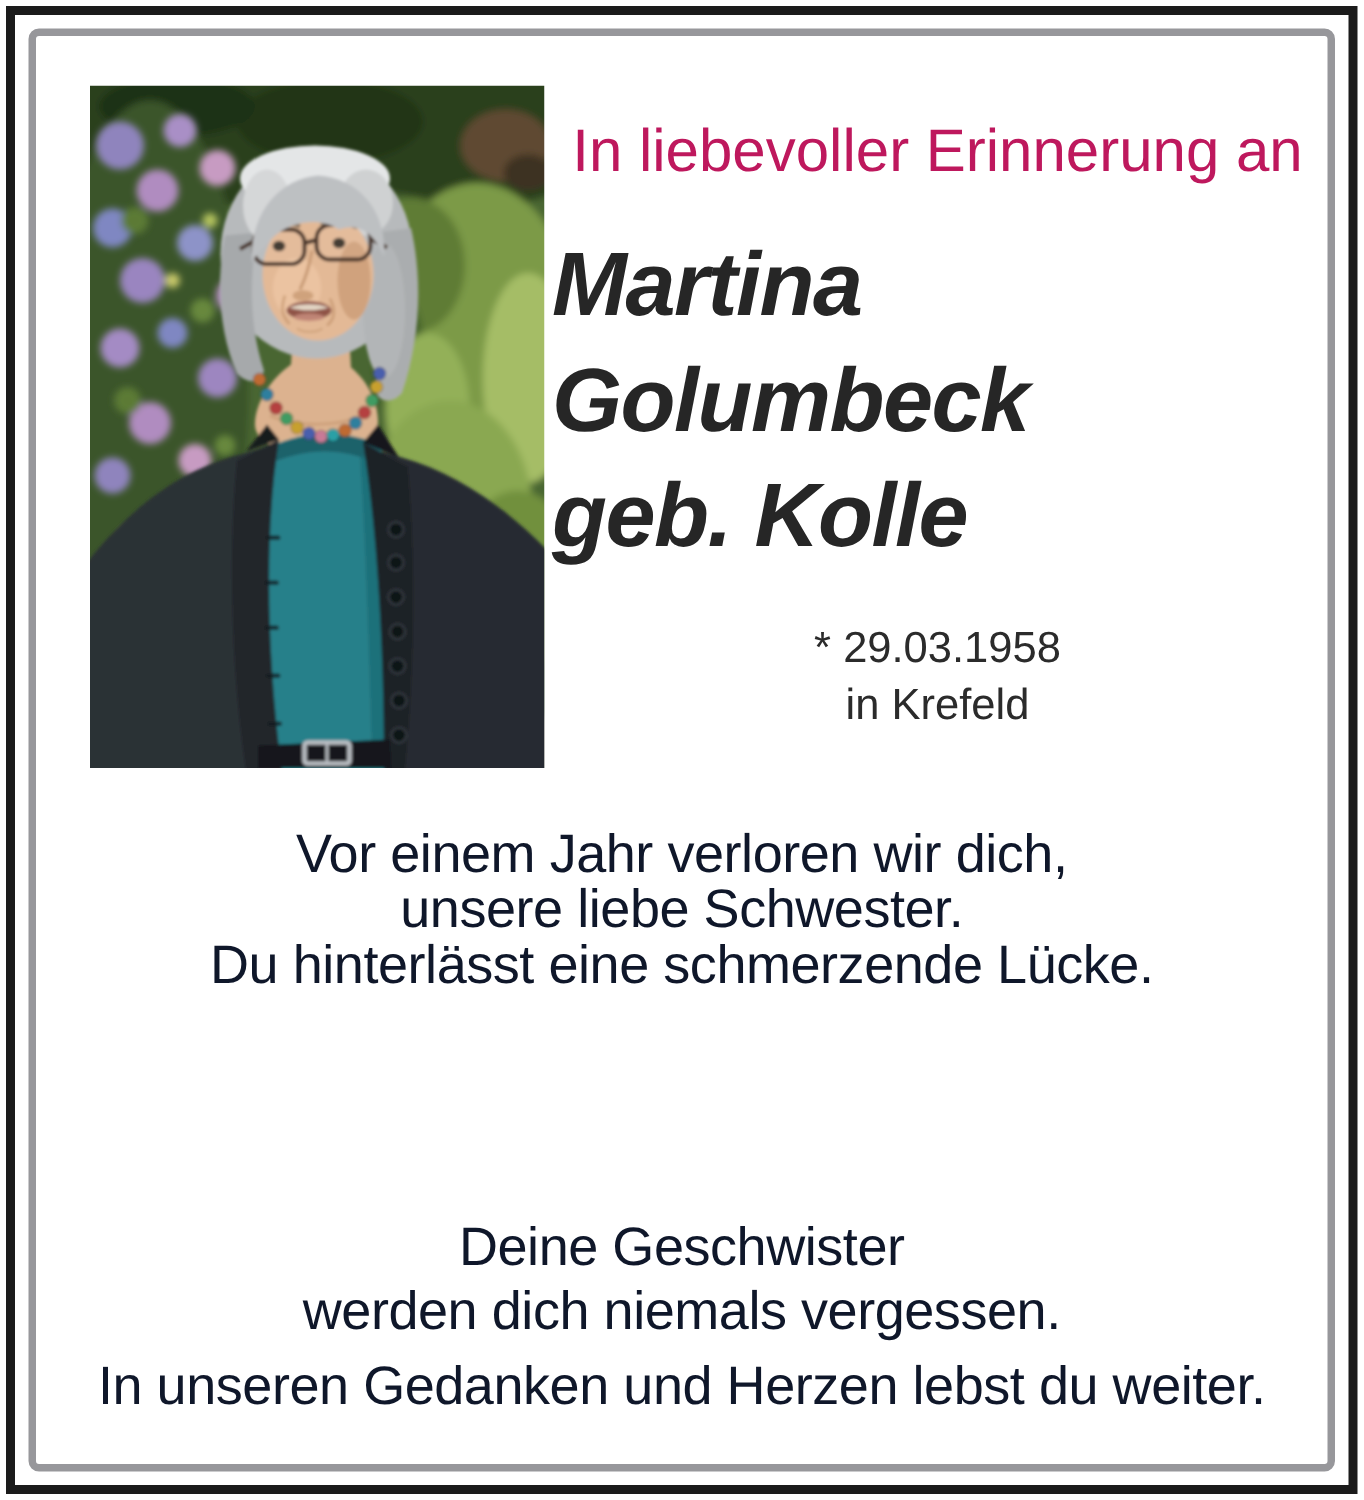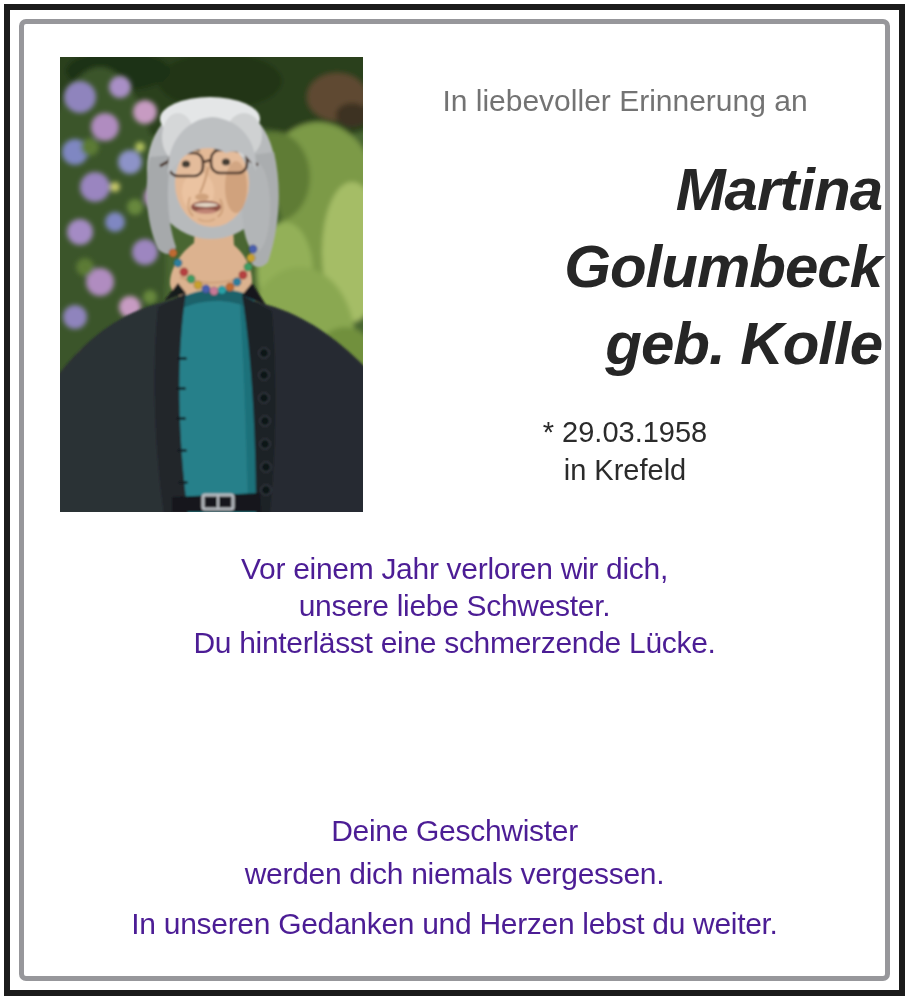--- a/index.html
+++ b/index.html
@@ -27,44 +27,44 @@
   .photo {
     position: absolute; left: 60px; top: 57px;
     width: 303px; height: 455px;
     overflow: hidden;
   }
   .photo svg { display: block; width: 303px; height: 455px; }
 
   .intro {
     position: absolute; left: 368px; top: 83px; width: 514px;
     text-align: center;
-    font-size: 30px; line-height: 36px;
-    color: #737373;
+    font-size: 40px; line-height: 36px;
+    color: #be185d;
   }
   .name {
     position: absolute; left: 368px; top: 151px; width: 514px;
-    text-align: right;
+    text-align: left;
     font-size: 60px; line-height: 77px;
     font-weight: bold; font-style: italic;
     color: #262626;
     letter-spacing: -1px;
   }
   .dates {
     position: absolute; left: 368px; top: 413px; width: 514px;
     display: flex; justify-content: center; gap: 78px;
     font-size: 29px; line-height: 38px;
     color: #2b2b2b;
     text-align: center;
     flex-direction: column;
   }
   .para {
     position: absolute; left: 30px; width: 849px;
     text-align: center;
-    font-size: 30px; line-height: 37px;
-    color: #4c1d95;
+    font-size: 36px; line-height: 37px;
+    color: #0f172a;
     letter-spacing: -0.3px;
   }
   .p1 { top: 550px; }
   .p2 { top: 684px; }
   .p3 { top: 775px; line-height: 43px; margin-top: 34px; }
   .p4 { top: 905px; }
 </style>
 </head>
 <body>
 

